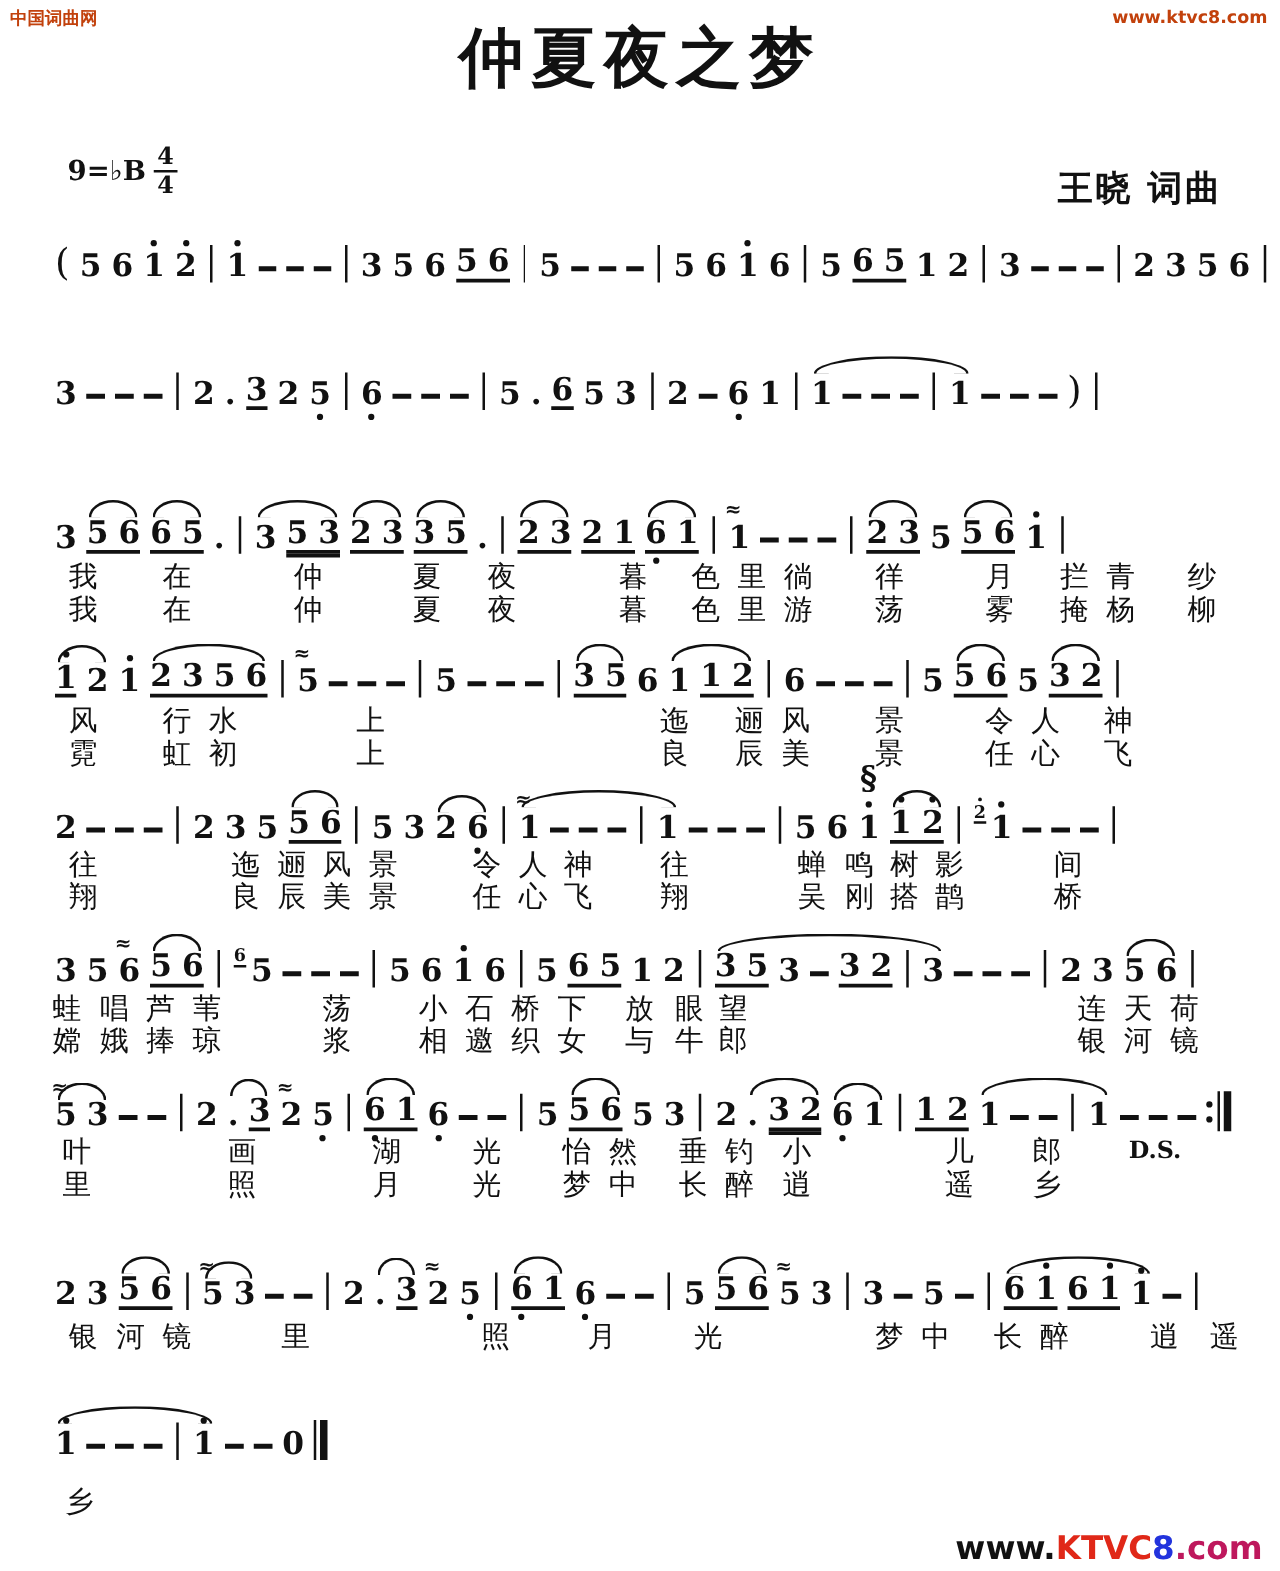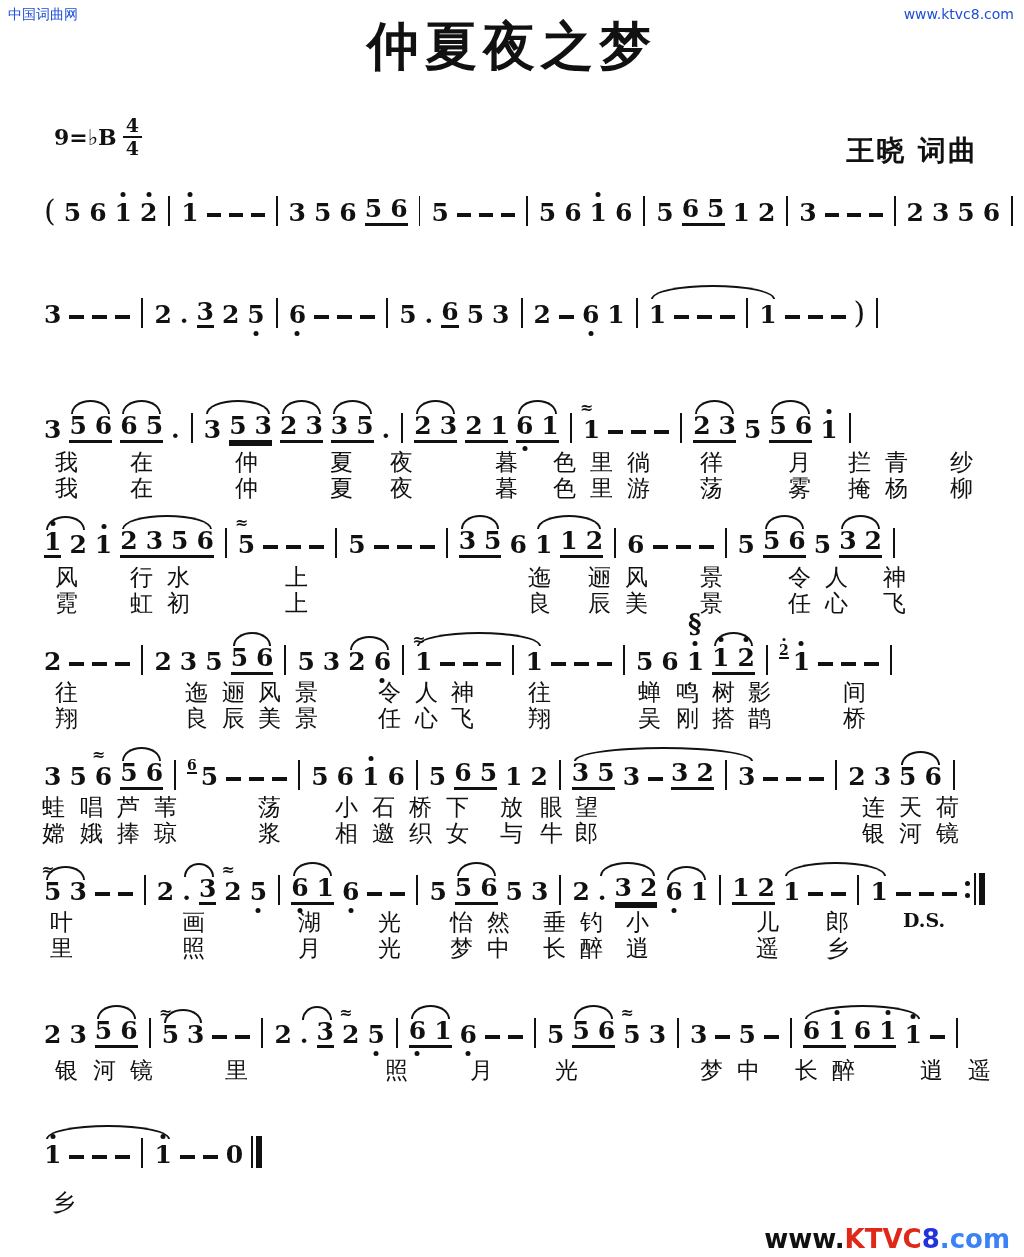--- a/index.html
+++ b/index.html
@@ -1,20 +1,20 @@
 <!DOCTYPE html>
 <html><head>
 <meta charset="utf-8">
 <style>
   html,body{margin:0;padding:0;background:#e8e8e8;}
   .page{position:relative;width:1024px;height:1257px;background:#ffffff;margin:0 auto;
         font-family:"DejaVu Sans",sans-serif;color:#111;overflow:hidden;}
 
   
-  .site-link{position:absolute;top:6px;font-size:14px;color:#1d4ed8;text-decoration:none;}
+  .site-link{position:absolute;top:6px;font-size:14px;color:#c2410c;text-decoration:none;font-weight:bold;}
   .site-link.left{left:8px;}
   .site-link.right{right:10px;}
 
   .title{position:absolute;top:12px;left:0;width:100%;text-align:center;
          font-family:"DejaVu Serif",serif;font-weight:bold;font-size:52px;letter-spacing:6px;}
 
   .keysig{position:absolute;left:54px;top:116px;font-family:"DejaVu Serif",serif;
           font-weight:bold;font-size:22px;display:flex;align-items:center;gap:6px;}
   .frac{display:inline-flex;flex-direction:column;align-items:center;line-height:1;font-size:19px;}
   .frac .ftop{border-bottom:2px solid #111;padding:0 3px 1px;}
@@ -692,14 +692,14 @@
           <span class="endbar">
             <span class="thin"></span>
             <span class="thick"></span>
           </span>
         </div>
       </div>
       <span class="syl" style="left: 52px; top: 1190px;">乡</span>
       <span class="segno" style="left: 688px; top: 608px; position: absolute;">§</span>
     </div>
 
-  <div id="footer"><span style="color: rgb(17, 17, 17);">www.</span><span style="color: rgb(224, 40, 24);">KTVC</span><span style="color: rgb(34, 51, 221);">8</span><span style="color: #3b82f6;">.com</span></div>
+  <div id="footer"><span style="color: rgb(17, 17, 17);">www.</span><span style="color: rgb(224, 40, 24);">KTVC</span><span style="color: rgb(34, 51, 221);">8</span><span style="color: #be185d;">.com</span></div>
 </div>
 
 </body></html>

